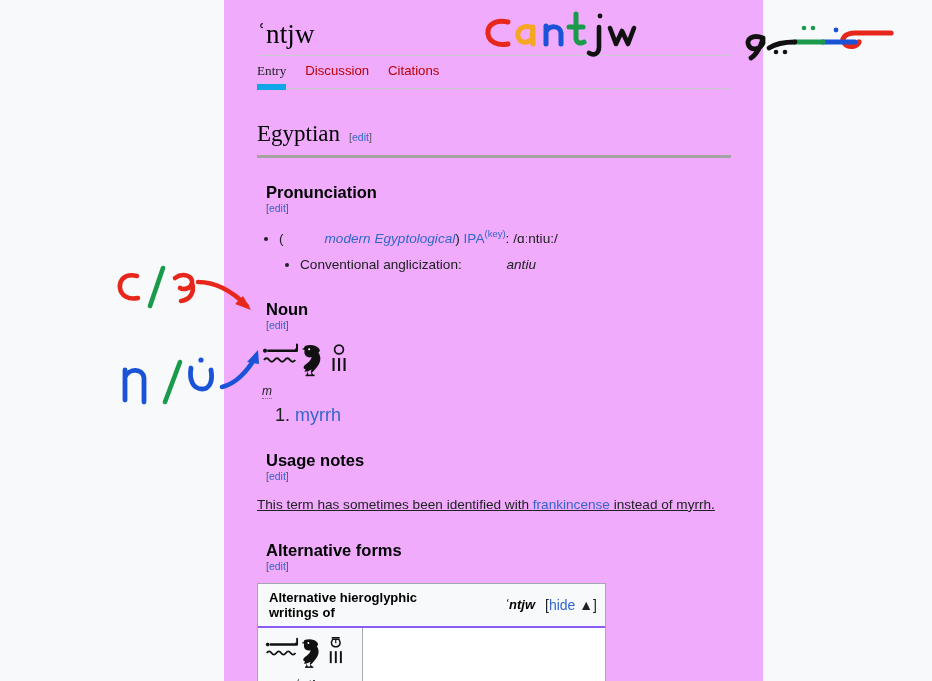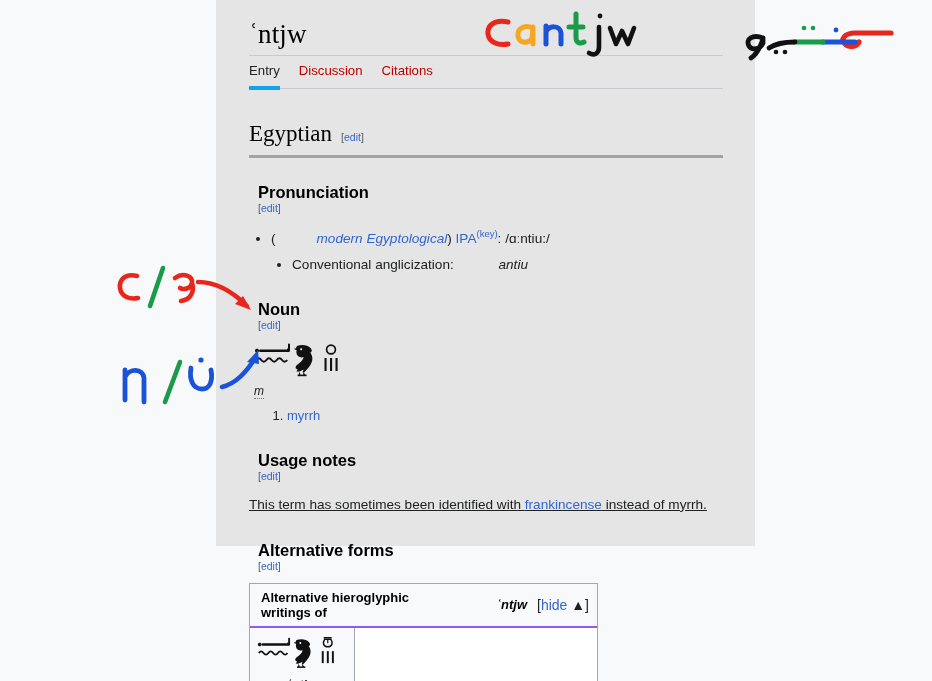--- a/index.html
+++ b/index.html
@@ -6,39 +6,39 @@
   body{
     width:932px;height:681px;overflow:hidden;position:relative;
     background:#f8f9fb;
     font-family:"Liberation Sans",sans-serif;
     -webkit-font-smoothing:antialiased;
   }
   #page{position:absolute;inset:0;}
 
   
   .content-col{
-    position:absolute;left:216px;top:0;width:539px;height:546px;
-    background:#e5e5e5;
+    position:absolute;left:224px;top:0;width:539px;height:681px;
+    background:#f0abfc;
   }
   .content-inner{padding:18px 0 0 33px;width:506px;box-sizing:border-box;}
 
   
   .page-title{
     font-family:"Liberation Serif","DejaVu Serif",serif;
     font-size:27px;line-height:32px;color:#000;
     padding-bottom:5px;border-bottom:1px solid #c8ccd1;
     width:474px;letter-spacing:.1px;
   }
 
   
   .tabs{display:flex;gap:19px;margin-top:7px;width:474px;
         border-bottom:1px solid #c8ccd1;padding-bottom:7px;position:relative;}
   .tab{font-size:13.2px;line-height:15px;color:#ba0000;cursor:pointer;
        padding-bottom:3px;}
-  .tab.selected{color:#202122;border-bottom:4px solid #0ea5e9;margin-bottom:-9px;padding-bottom:6px;}
+  .tab.selected{color:#202122;border-bottom:6px solid #0ea5e9;margin-bottom:-9px;padding-bottom:6px;font-family:Liberation Serif, serif;}
 
   
   .lang-head{
     font-family:"Liberation Serif","DejaVu Serif",serif;
     font-size:23px;line-height:28px;color:#000;
     margin-top:31px;padding-bottom:4px;border-bottom:3px solid #a3a3a3;
     width:474px;display:flex;align-items:baseline;
   }
   .sec-head{
     font-size:16.5px;font-weight:bold;color:#000;
@@ -50,21 +50,21 @@
   }
   .edit a{color:#3366cc;text-decoration:none;cursor:pointer;}
   a.blue{color:#3366cc;text-decoration:none;cursor:pointer;}
   .ital{font-style:italic;padding-left:41px;}
 
   ul.l1{margin:9px 0 0 0;padding-left:22px;list-style:disc;}
   ul.l1>li{font-size:13.6px;line-height:21px;color:#202122;margin:0;}
   ul.l2{margin:5px 0 0 0;padding-left:21px;list-style:disc;}
   ul.l2>li{font-size:13.6px;line-height:21px;}
   ol.defs{margin:6px 0 0 0;padding-left:38px;}
-  ol.defs>li{font-size:13px;line-height:21px;color:#202122;}
+  ol.defs>li{font-size:18px;line-height:21px;color:#202122;}
 
   .sup{font-size:9.5px;vertical-align:super;}
 
   .para{margin-top:11px;font-size:13.6px;line-height:23px;color:#202122;
         width:512px;text-decoration:underline;}
 
   
   .glyph-row{margin-top:9px;margin-left:4px;height:40px;position:relative;}
   .gender{font-style:italic;font-size:12px;color:#202122;margin-top:5px;
           margin-left:5px;border-bottom:1px dotted #72777d;display:inline-block;

